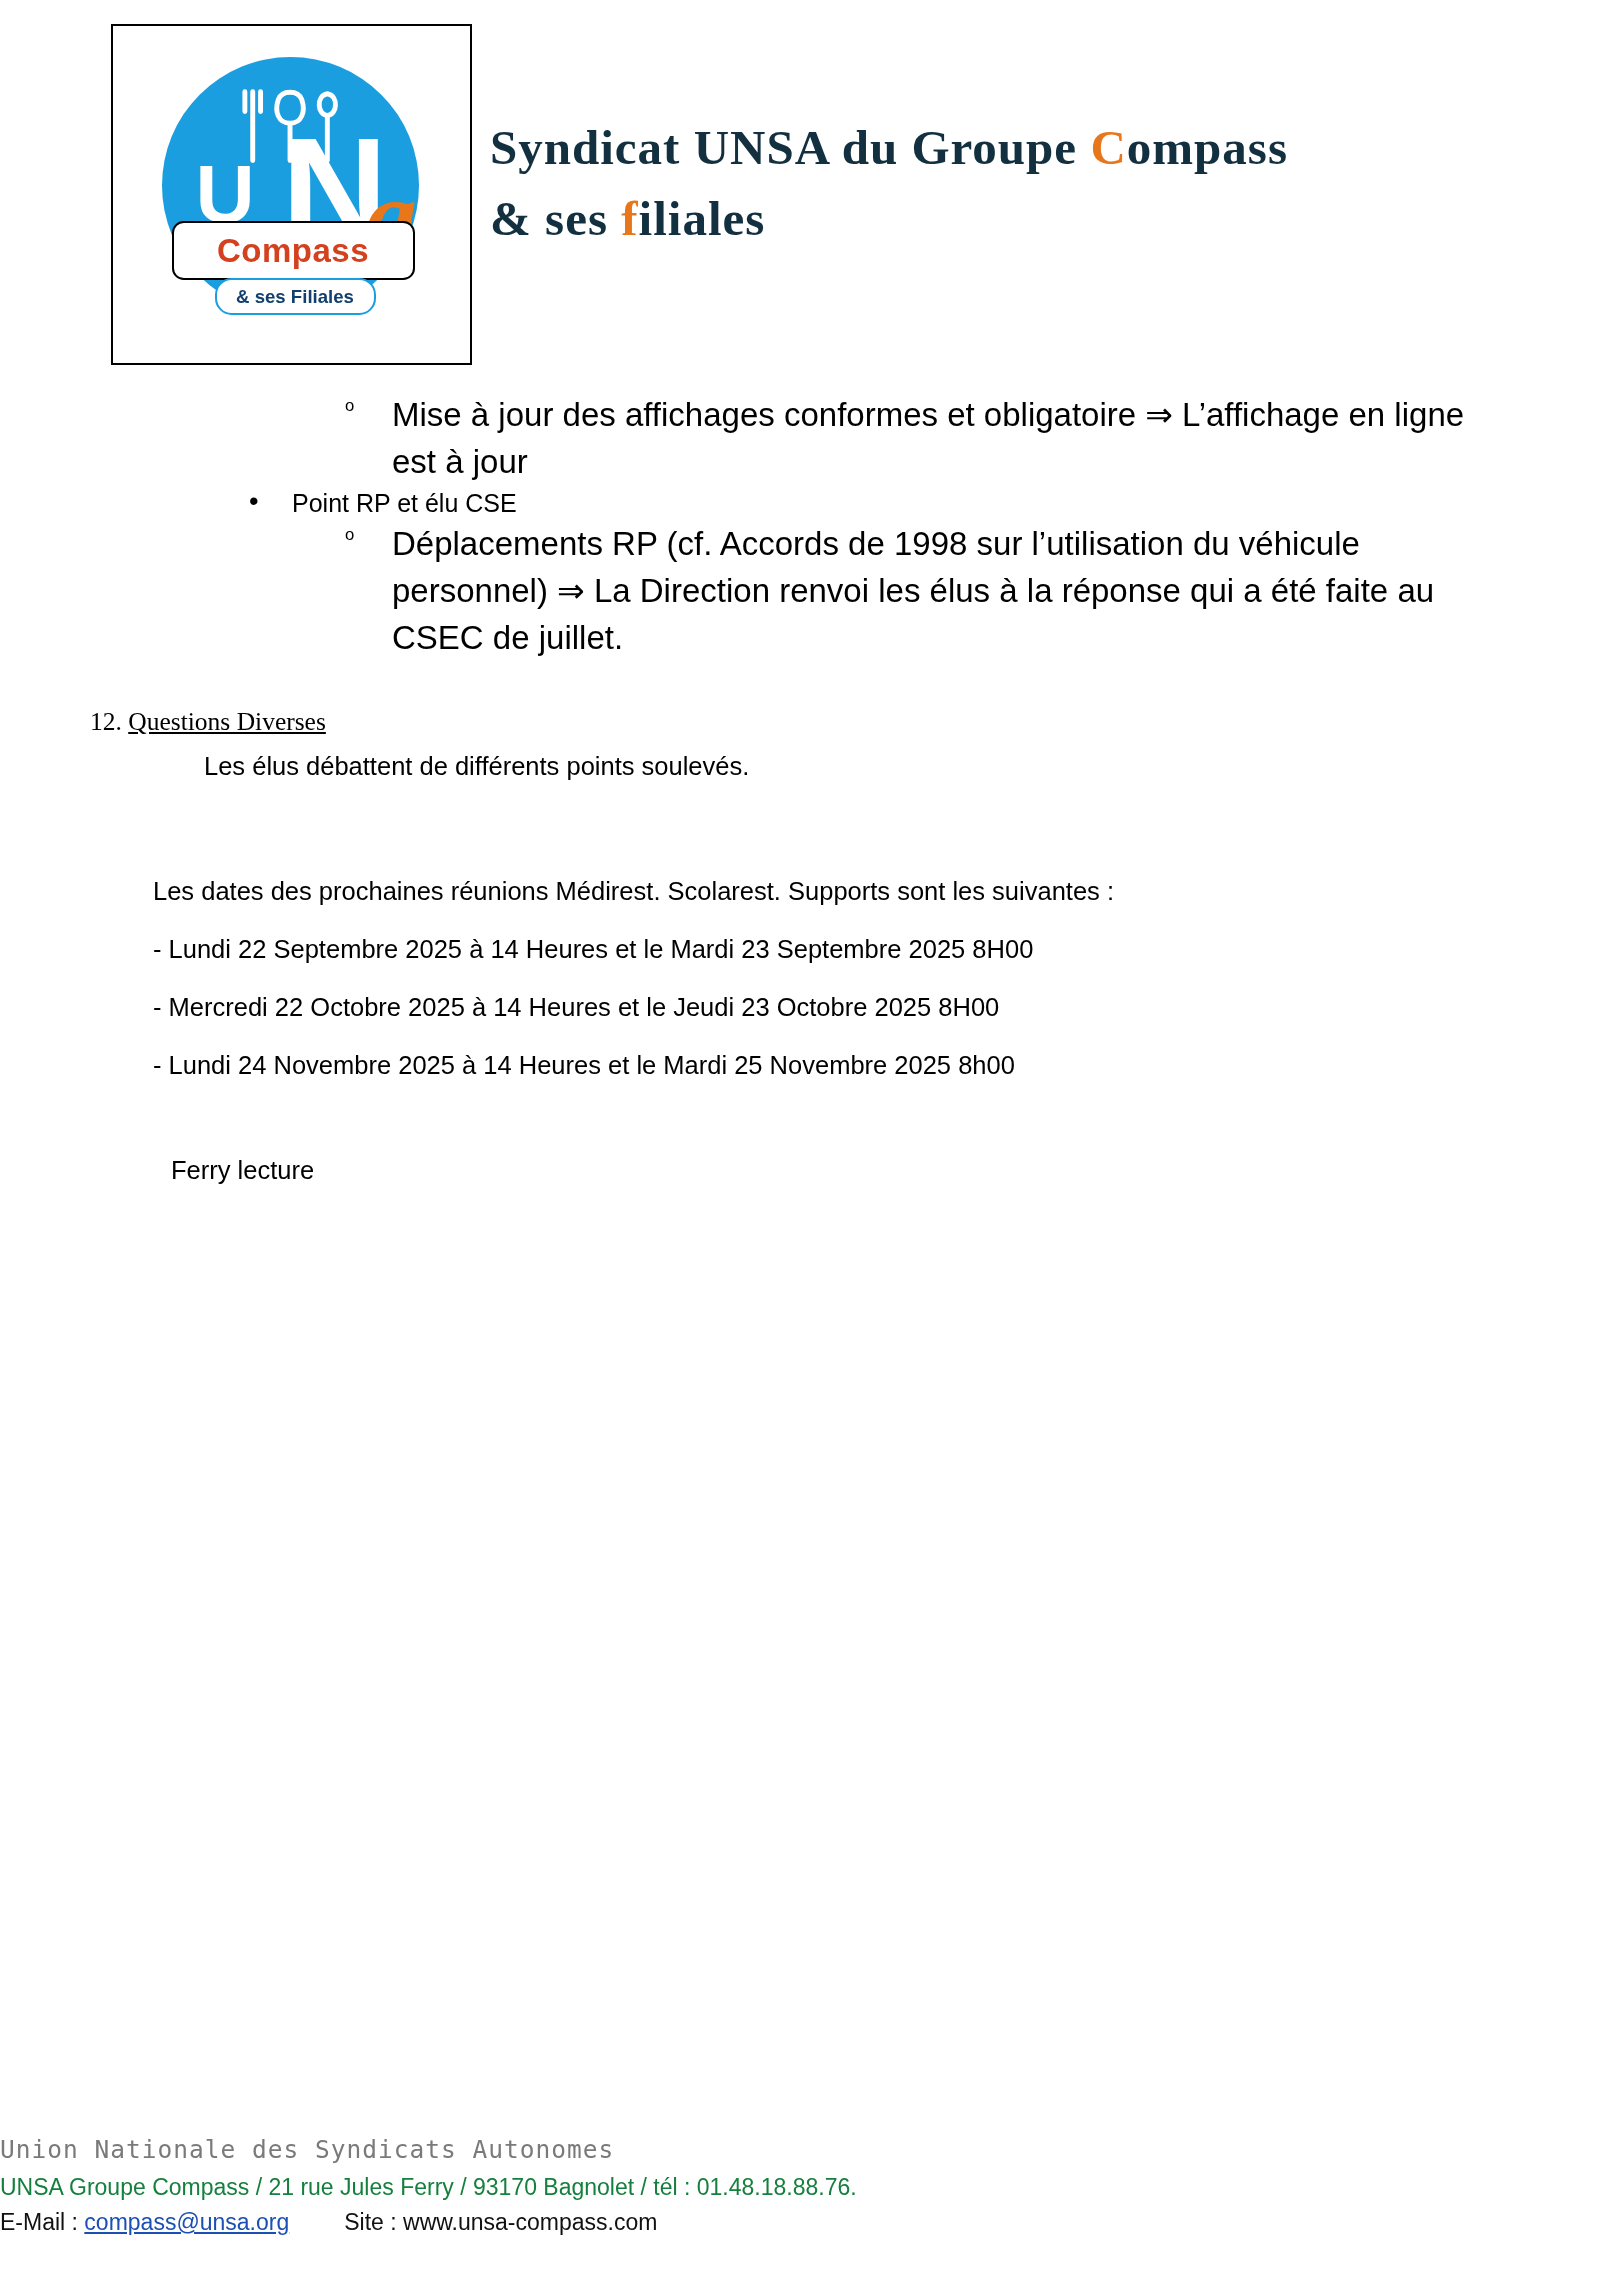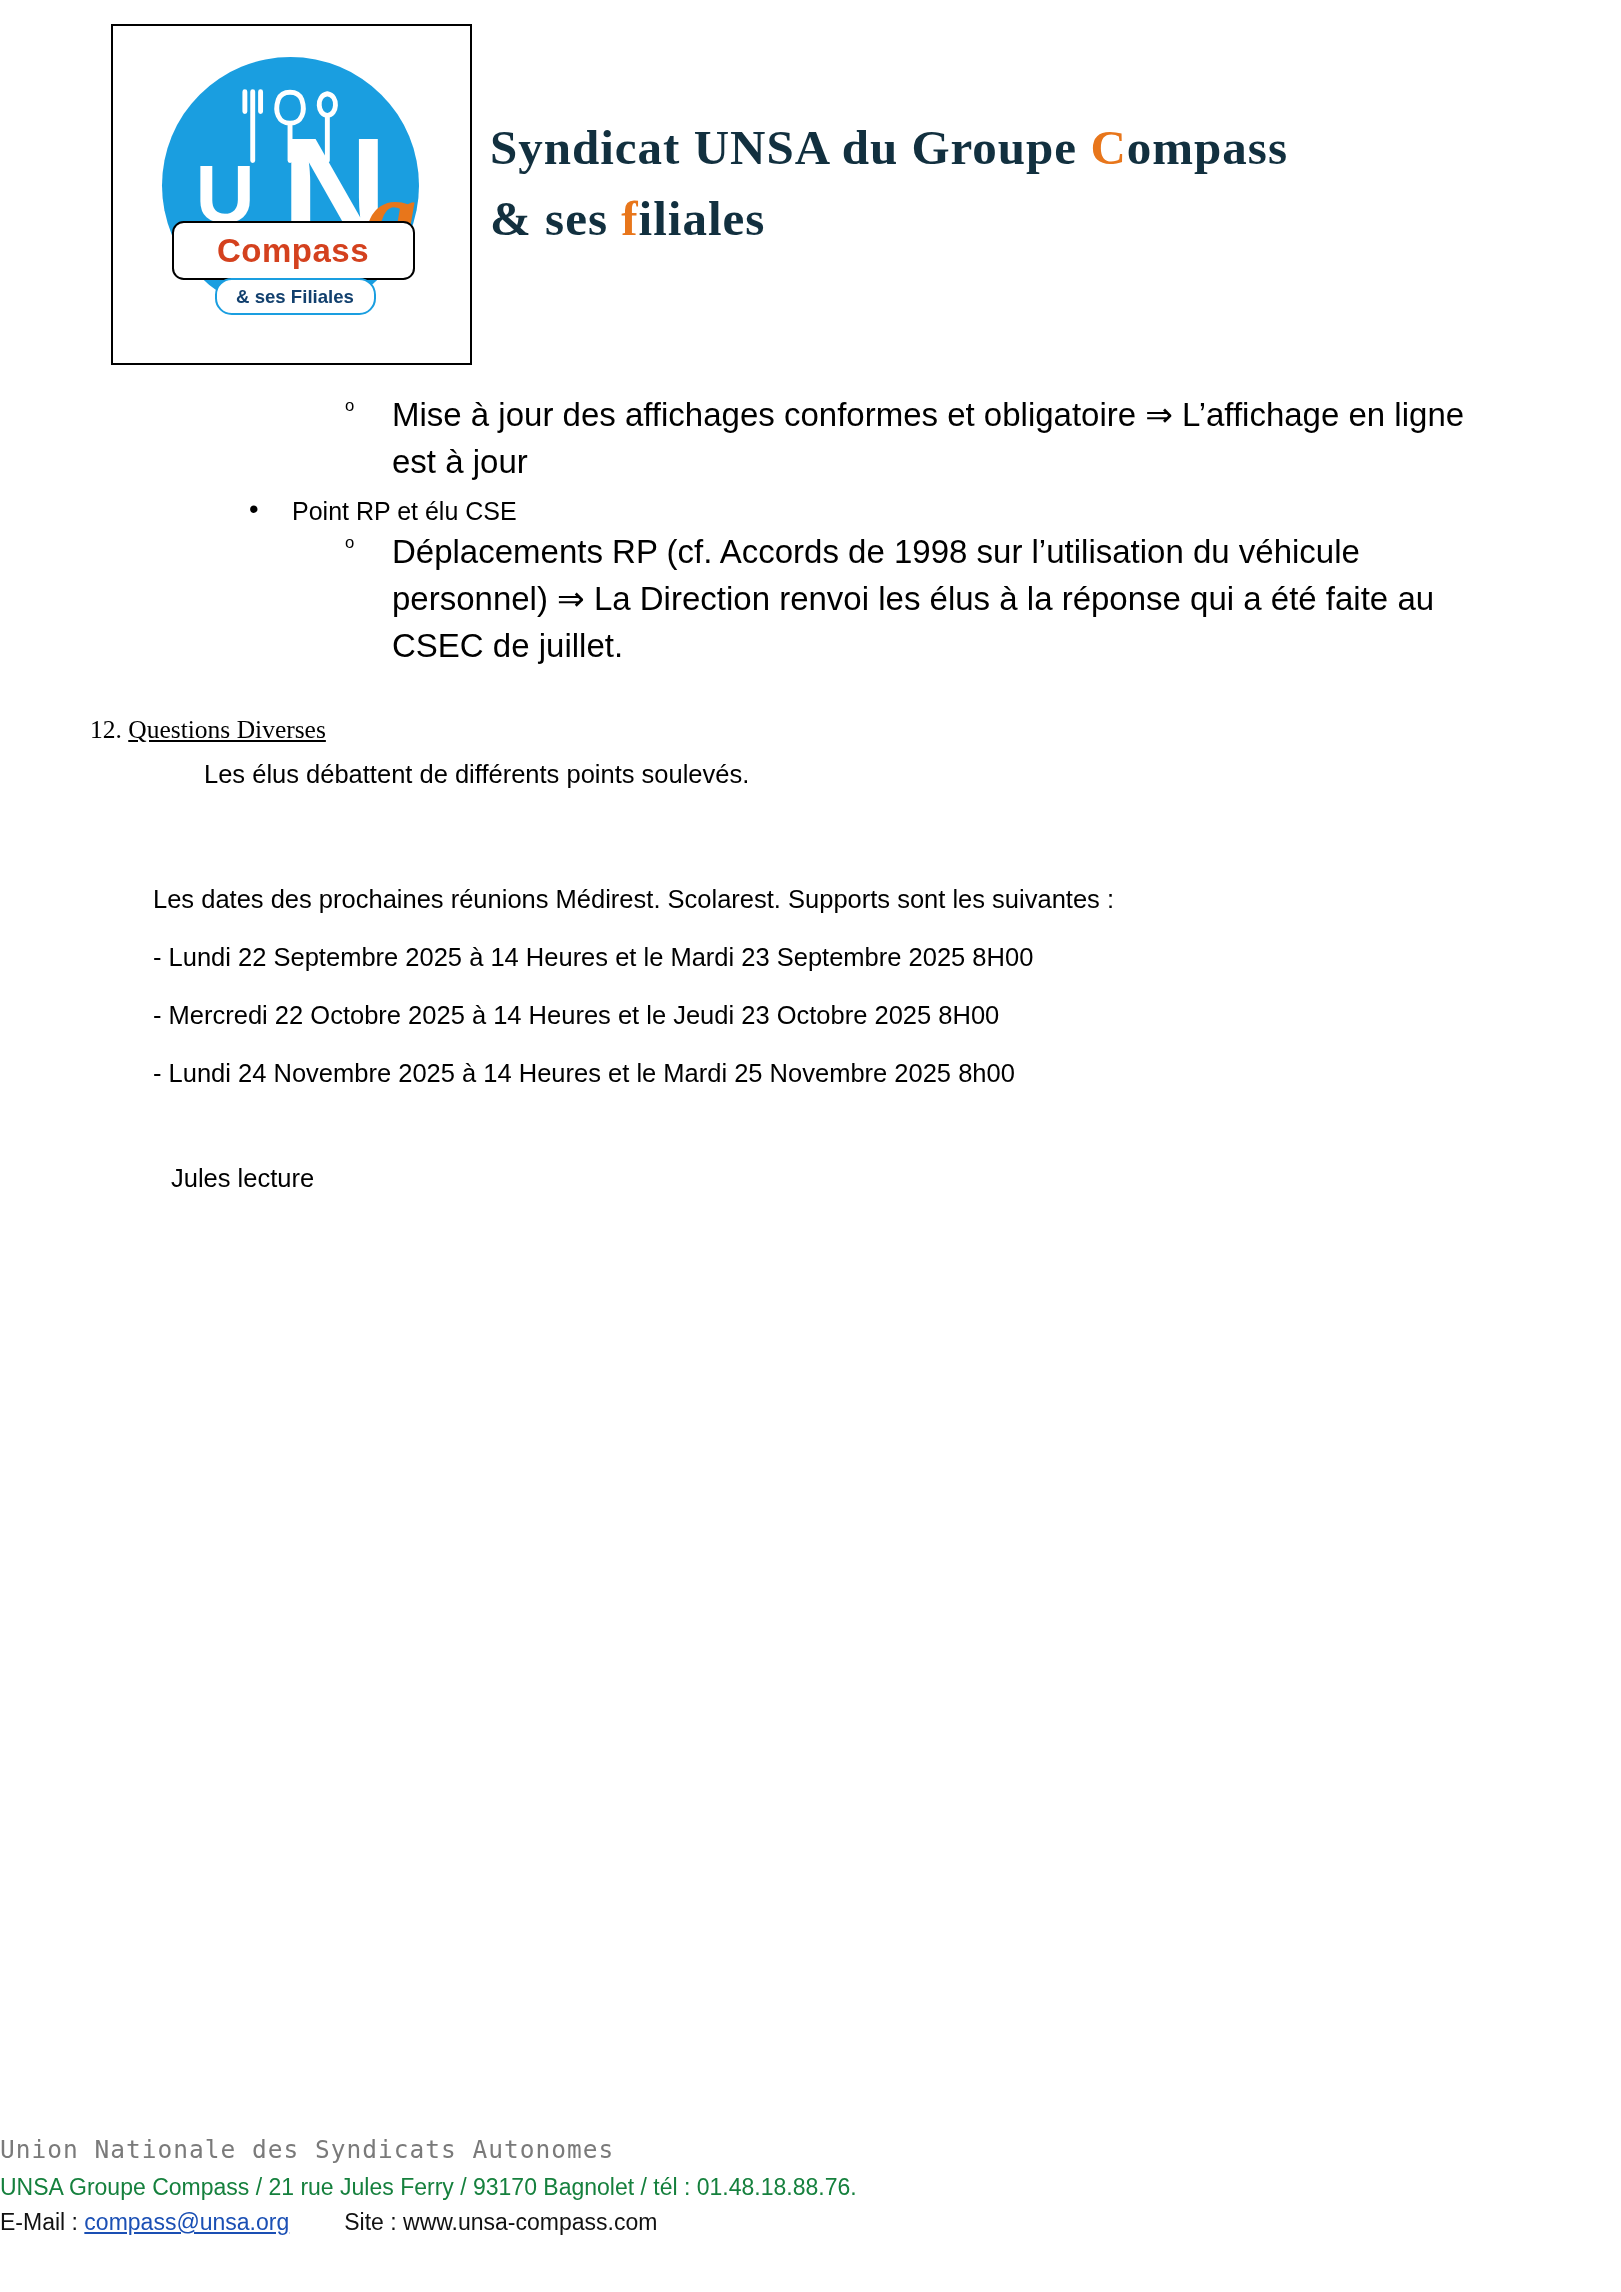--- a/index.html
+++ b/index.html
@@ -189,21 +189,21 @@
     top: 2px;
     font-size: 16.7px;
     color: #000;
   }
 
   .lvl1 {
     position: relative;
     padding-left: 292px;
     font-size: 25px;
     line-height: 1.42;
-    margin-top: 8px;
+    margin-top: 0;
   }
   .lvl1::before {
     content: "\2022";
     position: absolute;
     left: 249px;
     top: -3.9px;
     font-size: 27.4px;
     color: #000;
   }
 
@@ -328,21 +328,21 @@
 
     <div class="section-sub">Les élus débattent de différents points soulevés.</div>
 
     <div class="para-block">
       <div class="line">Les dates des prochaines réunions Médirest. Scolarest. Supports sont les suivantes :</div>
       <div class="line">- Lundi 22 Septembre 2025 à 14 Heures et le Mardi 23 Septembre 2025 8H00</div>
       <div class="line">- Mercredi 22 Octobre 2025 à 14 Heures et le Jeudi 23 Octobre 2025 8H00</div>
       <div class="line">- Lundi 24 Novembre 2025 à 14 Heures et le Mardi 25 Novembre 2025 8h00</div>
     </div>
 
-    <div class="closing">Jules lecture</div>
+    <div class="closing">Ferry lecture</div>
   </div>
 
   <div class="footer">
     <div class="footer-line1">Union Nationale des Syndicats Autonomes</div>
     <div class="footer-line2">UNSA Groupe Compass / 21 rue Jules Ferry / 93170 Bagnolet / tél :  01.48.18.88.76.</div>
     <div class="footer-line3"><span>E-Mail : </span><a class="footer-mail" href="#">compass@unsa.org</a><span class="footer-gap"></span><span>Site : www.unsa-compass.com</span></div>
   </div>
 
 </div>
 

